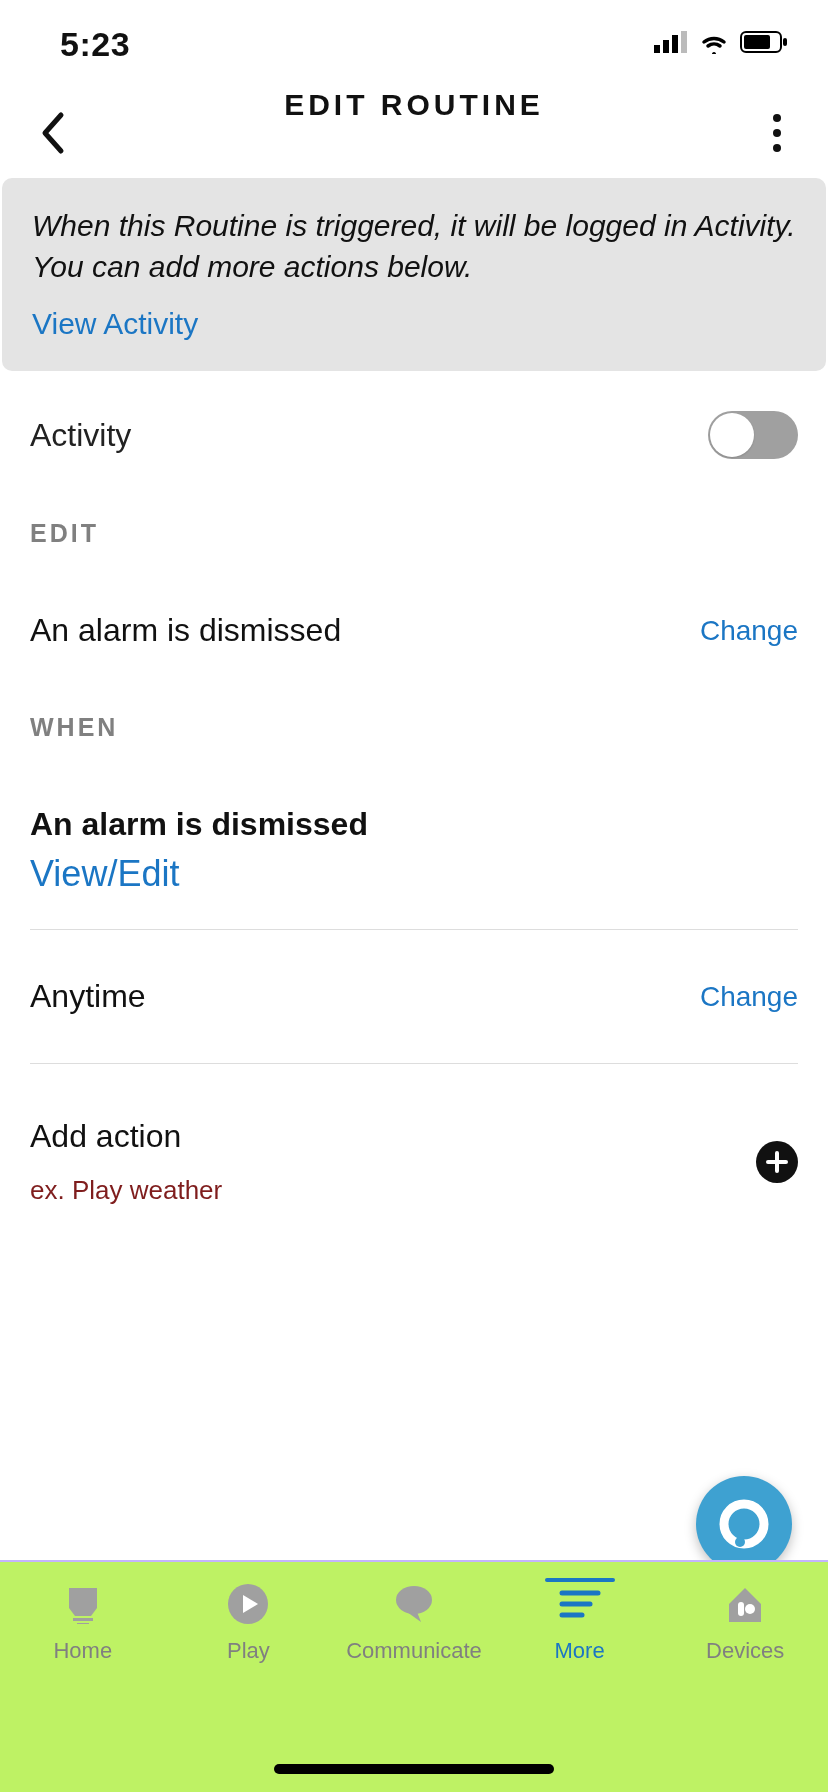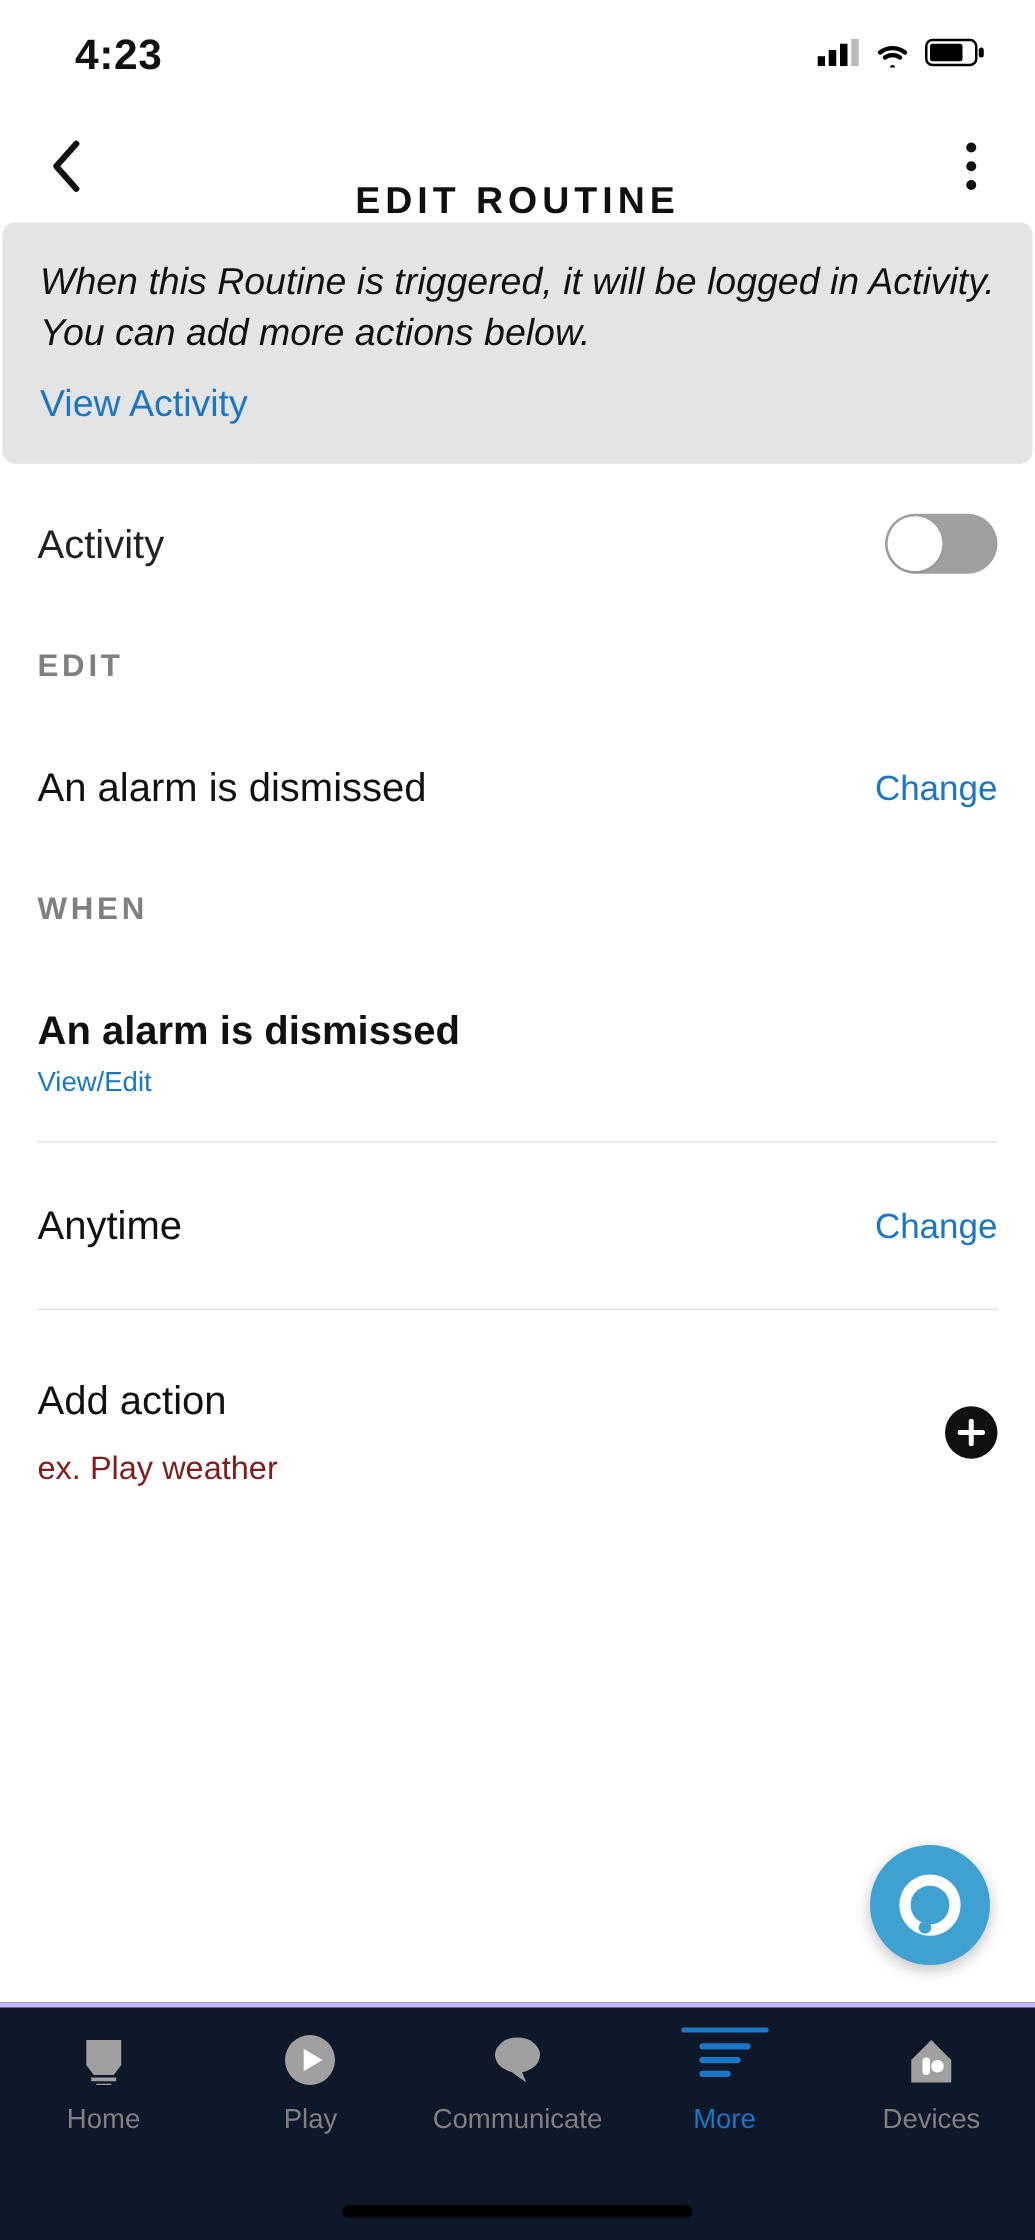--- a/index.html
+++ b/index.html
@@ -5,21 +5,21 @@
   * { box-sizing: border-box; margin: 0; padding: 0; }
   html, body { width: 828px; height: 1792px; font-family: -apple-system, "Helvetica Neue", Arial, sans-serif; background: #fff; color: #111; }
   .screen { width: 828px; height: 1792px; position: relative; overflow: hidden; }
 
   
   .status-bar { height: 88px; display: flex; align-items: center; justify-content: space-between; padding: 0 40px 0 60px; }
   .status-time { font-size: 34px; font-weight: 700; letter-spacing: 0.5px; }
   .status-icons { display: flex; align-items: center; gap: 10px; }
 
   
-  .nav-header { height: 90px; display: flex; align-items: flex-end; justify-content: center; position: relative; }
+  .nav-header { height: 90px; display: flex; align-items: flex-start; justify-content: center; position: relative; }
   .nav-back { position: absolute; left: 28px; top: 50%; transform: translateY(-50%); width: 50px; height: 50px; display:flex; align-items:center; justify-content:center; }
   .nav-title { font-size: 30px; font-weight: 800; letter-spacing: 4px; color: #111; }
   .nav-more { position: absolute; right: 36px; top: 50%; transform: translateY(-50%); width: 30px; height: 50px; display:flex; align-items:center; justify-content:center; }
 
   
   .banner { background: #e4e4e4; border-radius: 10px; padding: 28px 30px 30px 30px; margin: 0 2px; }
   .banner-text { font-size: 30px; line-height: 1.35; color: #111; font-style: italic; }
   .banner-link { margin-top: 20px; font-size: 30px; color: #1b76c4; display:inline-block; }
 
   
@@ -32,48 +32,48 @@
   .toggle-knob { width: 44px; height: 44px; background: #fff; border-radius: 50%; position: absolute; top: 2px; left: 2px; box-shadow: 0 1px 2px rgba(0,0,0,0.15); }
 
   .section-label { font-size: 25px; font-weight: 700; letter-spacing: 3px; color: #808080; margin-top: 24px; margin-bottom: 40px; }
 
   .item-row { padding: 24px 0; }
   .item-text { font-size: 32px; color: #111; }
   .link { font-size: 28px; color: #1b76c4; }
   .bold { font-weight: 700; }
   .divider { border: none; border-top: 1px solid #ddd; margin: 24px 0; }
 
-  .viewedit { font-size: 22px; color: #1b76c4; margin-top: 10px; display:inline-block; }
+  .viewedit { font-size: 36px; color: #1b76c4; margin-top: 10px; display:inline-block; }
 
   .addaction-row { padding-top: 30px; display:flex; align-items:center; justify-content:space-between; }
   .addaction-left .title { font-size: 32px; color: #111; }
   .addaction-left .sub { font-size: 26px; color: #7f1d1d; margin-top: 20px; }
   .plus-circle { width: 42px; height: 42px; background: #111; border-radius: 50%; display:flex; align-items:center; justify-content:center; }
 
   
   .fab { position: absolute; right: 36px; bottom: 220px; width: 96px; height: 96px; border-radius: 50%; background: #3ea1d1; display:flex; align-items:center; justify-content:center; box-shadow: 0 4px 12px rgba(0,0,0,0.25); }
 
   
-  .tabbar { position: absolute; left:0; right:0; bottom: 0; height: 190px; border-top: 4px solid #c4b5fd; display:flex; justify-content: space-around; align-items: flex-start; padding-top: 18px; background:#0f172a; }
+  .tabbar { position: absolute; left:0; right:0; bottom: 0; height: 232px; border-top: 2px solid #c4b5fd; display:flex; justify-content: space-around; align-items: flex-start; padding-top: 18px; background:#bef264; }
   .tab { display:flex; flex-direction: column; align-items:center; gap: 10px; width: 140px; }
   .tab-icon { width: 48px; height: 48px; display:flex; align-items:center; justify-content:center; }
   .tab-label { font-size: 22px; color: #808080; }
   .tab.active .tab-label { color: #1b76c4; }
   .active-indicator { position:absolute; height:4px; background:#1b76c4; top:-2px; border-radius:2px; }
 
   
   .home-indicator { position:absolute; bottom: 18px; left: 50%; transform: translateX(-50%); width: 280px; height: 10px; background:#000; border-radius: 6px; }
 </style>
 </head>
 <body>
 
 <div class="screen">
 
   <div class="status-bar">
-    <div class="status-time">4:23</div>
+    <div class="status-time">5:23</div>
     <div class="status-icons">
       <span>
         <svg width="34" height="22" viewBox="0 0 34 22">
           <rect x="0" y="14" width="6" height="8" fill="#000"></rect>
           <rect x="9" y="9" width="6" height="13" fill="#000"></rect>
           <rect x="18" y="4" width="6" height="18" fill="#000"></rect>
           <rect x="27" y="0" width="6" height="22" fill="#bbb"></rect>
         </svg>
       </span>
       <span>

